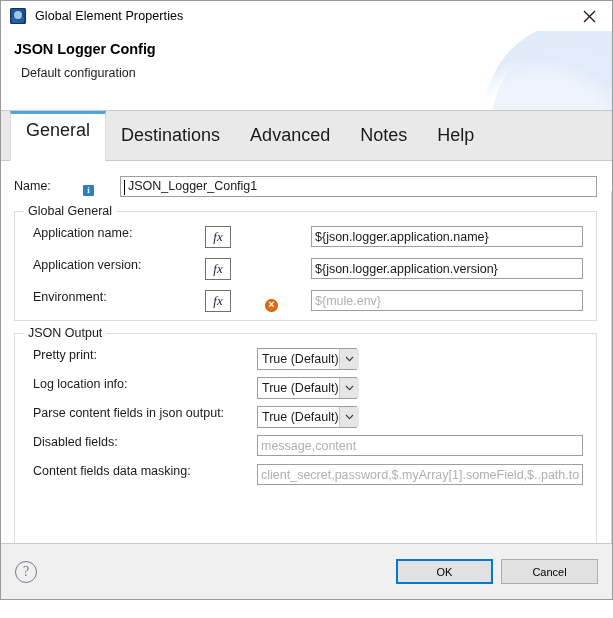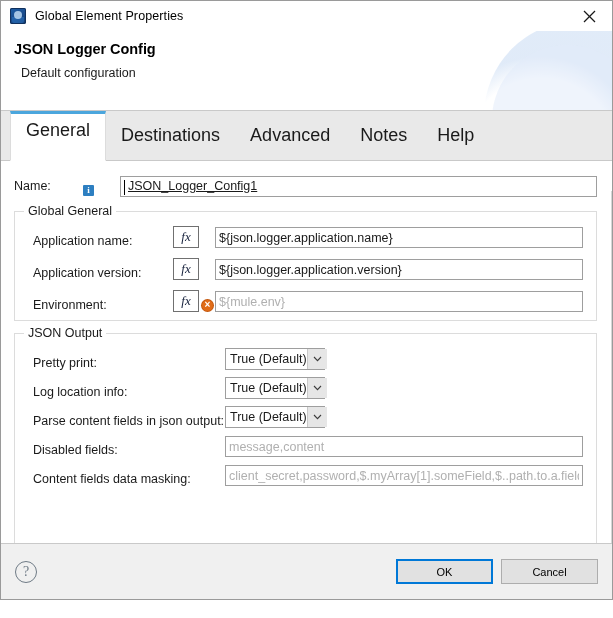--- a/index.html
+++ b/index.html
@@ -219,21 +219,20 @@
     font-size: 12.5px;
     color: #1a1a1a;
     padding: 0 3px;
     line-height: 19px;
     outline: none;
   }
   .txt::placeholder { color: #b0b0b0; }
   .name-input {
     flex: 1 1 auto;
     position: relative;
-    text-decoration: underline;
   }
   .name-input::before {
     content: "";
     position: absolute;
     left: 3px;
     top: 3px;
     width: 1px;
     height: 15px;
     background: #000;
   }
@@ -260,21 +259,22 @@
     white-space: nowrap;
   }
   .g-global { left: 13px; top: 50px; right: 15px; height: 110px; }
   .g-json   { left: 13px; top: 172px; right: 15px; height: 247px; }
 
   .frow {
     position: absolute;
     left: 0; right: 0;
     height: 22px;
     display: flex;
-    align-items: flex-end;
+    align-items: flex-start;
+    gap: 32px;
   }
   .flabel {
     font-size: 12.5px;
     color: #1a1a1a;
     padding-left: 18px;
     box-sizing: border-box;
     flex: 0 0 auto;
     white-space: nowrap;
   }
   .fx {

